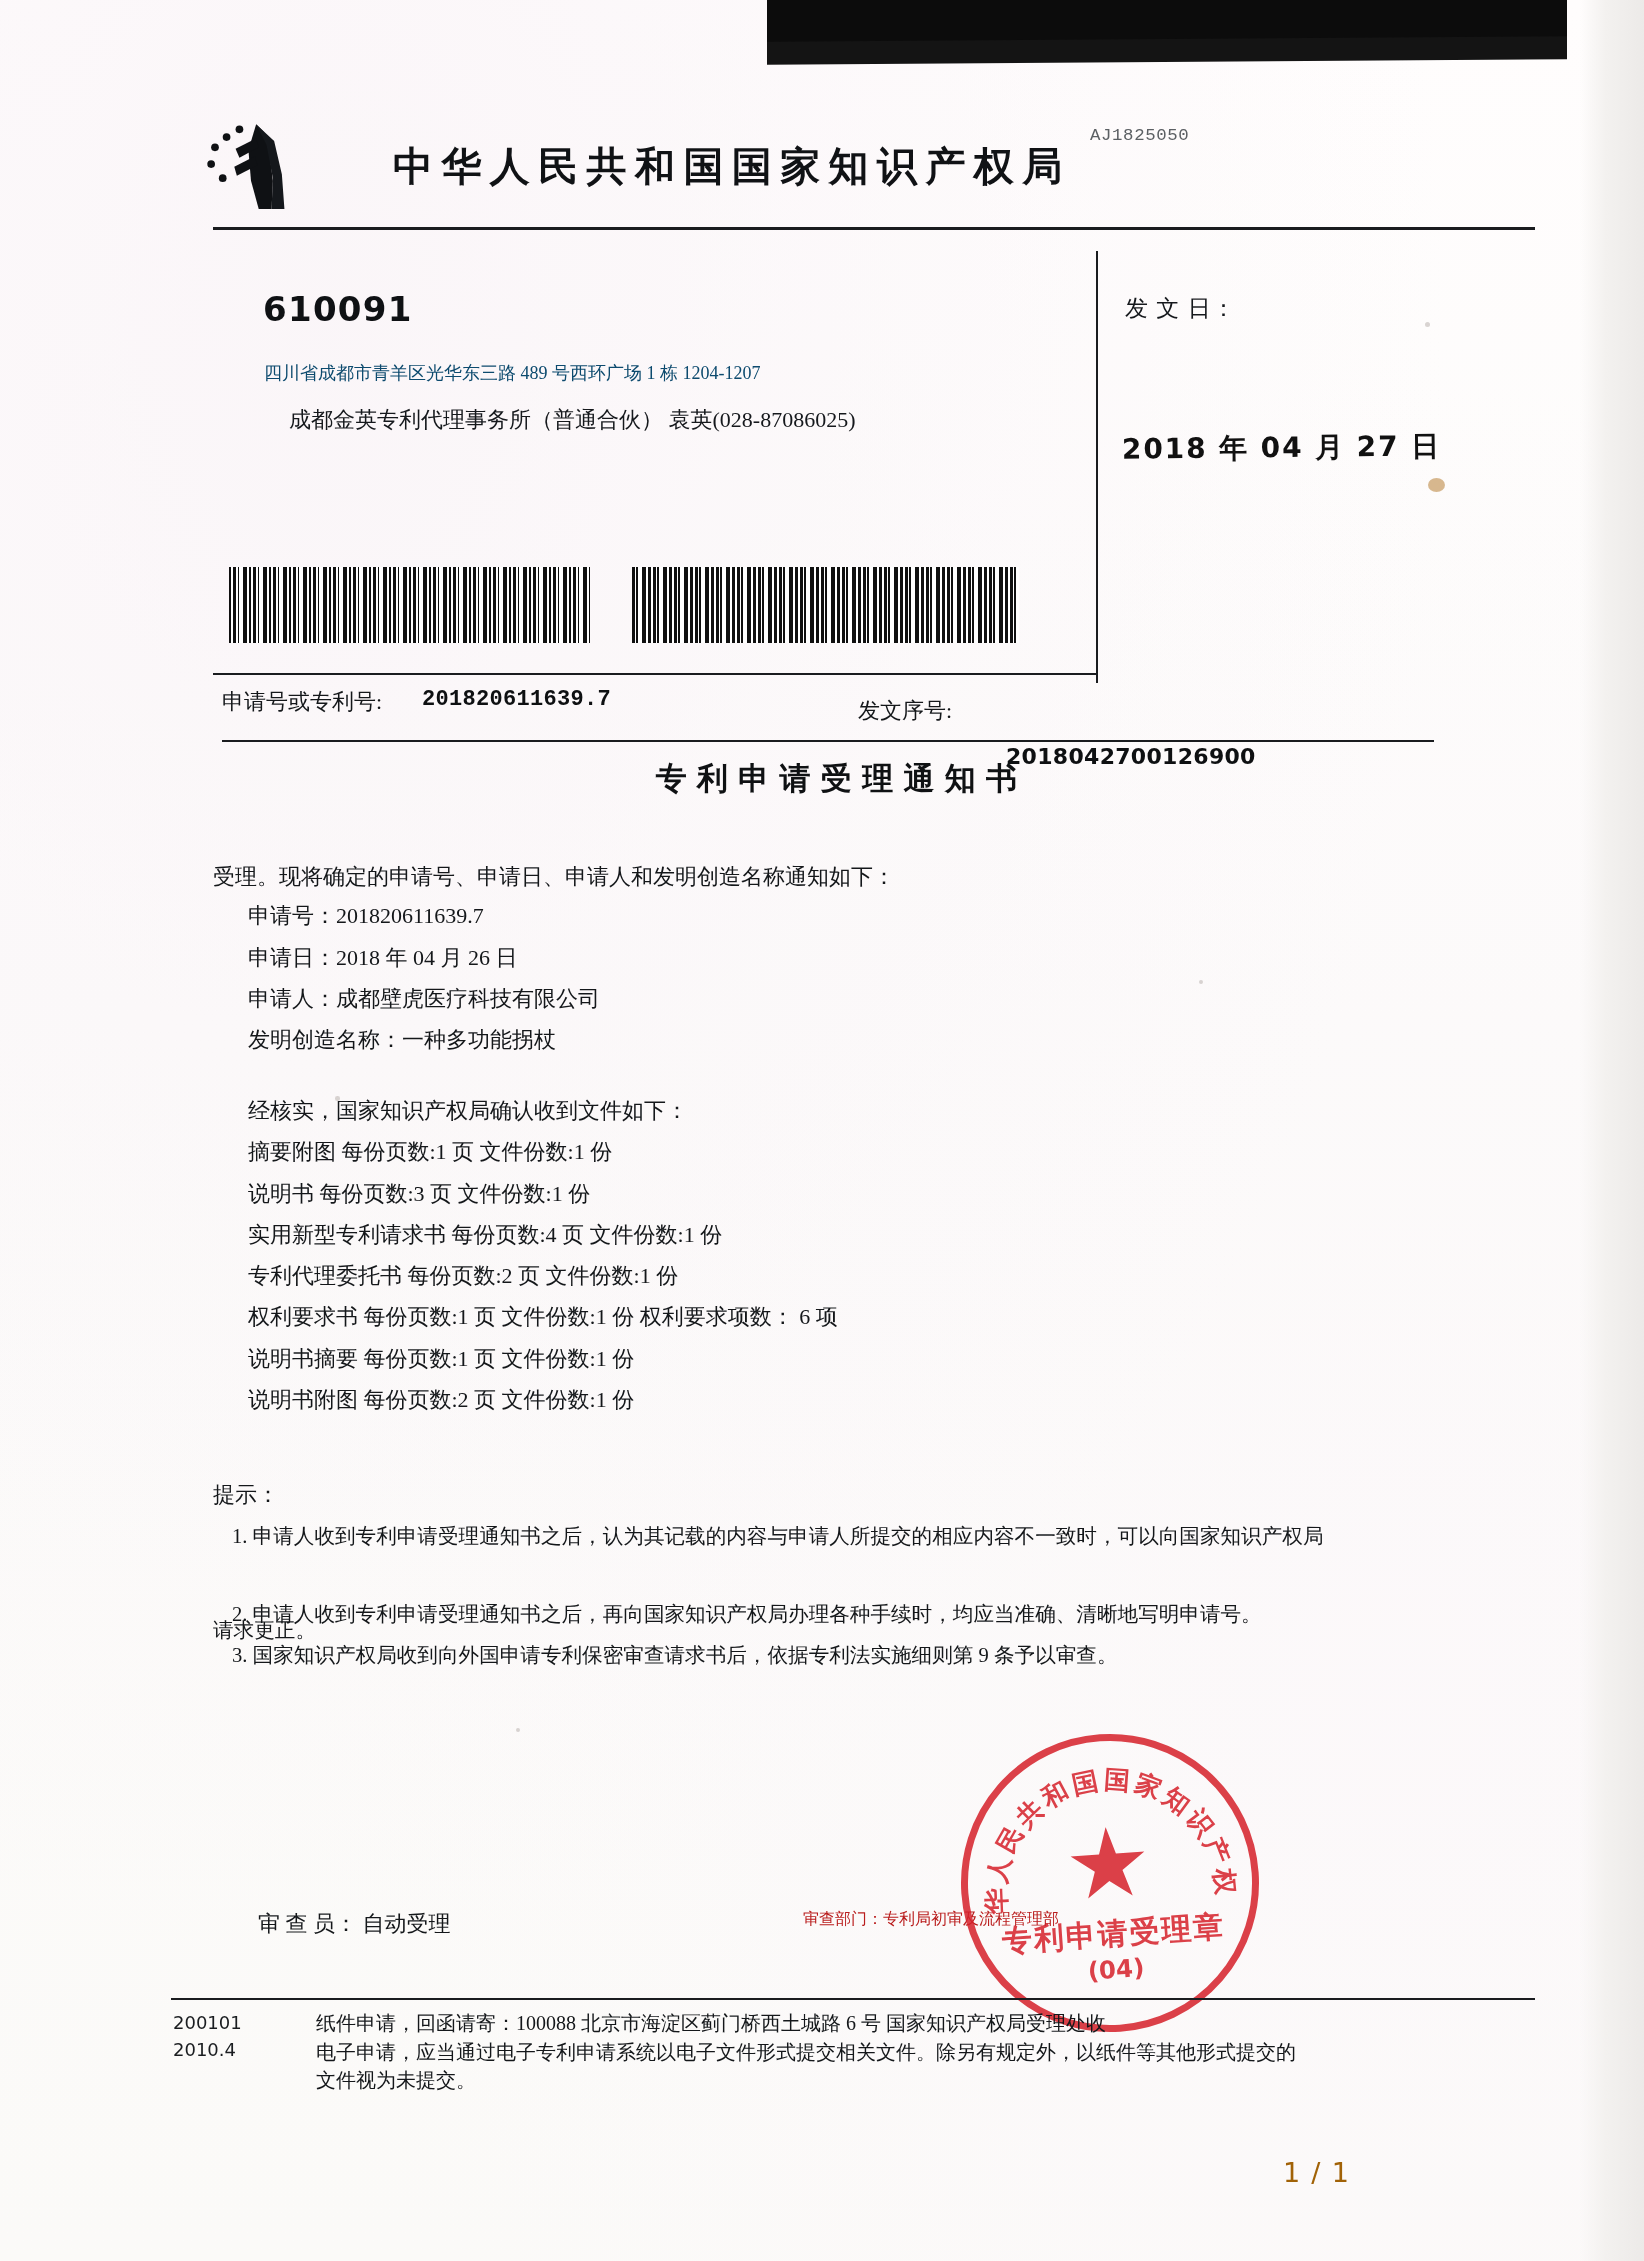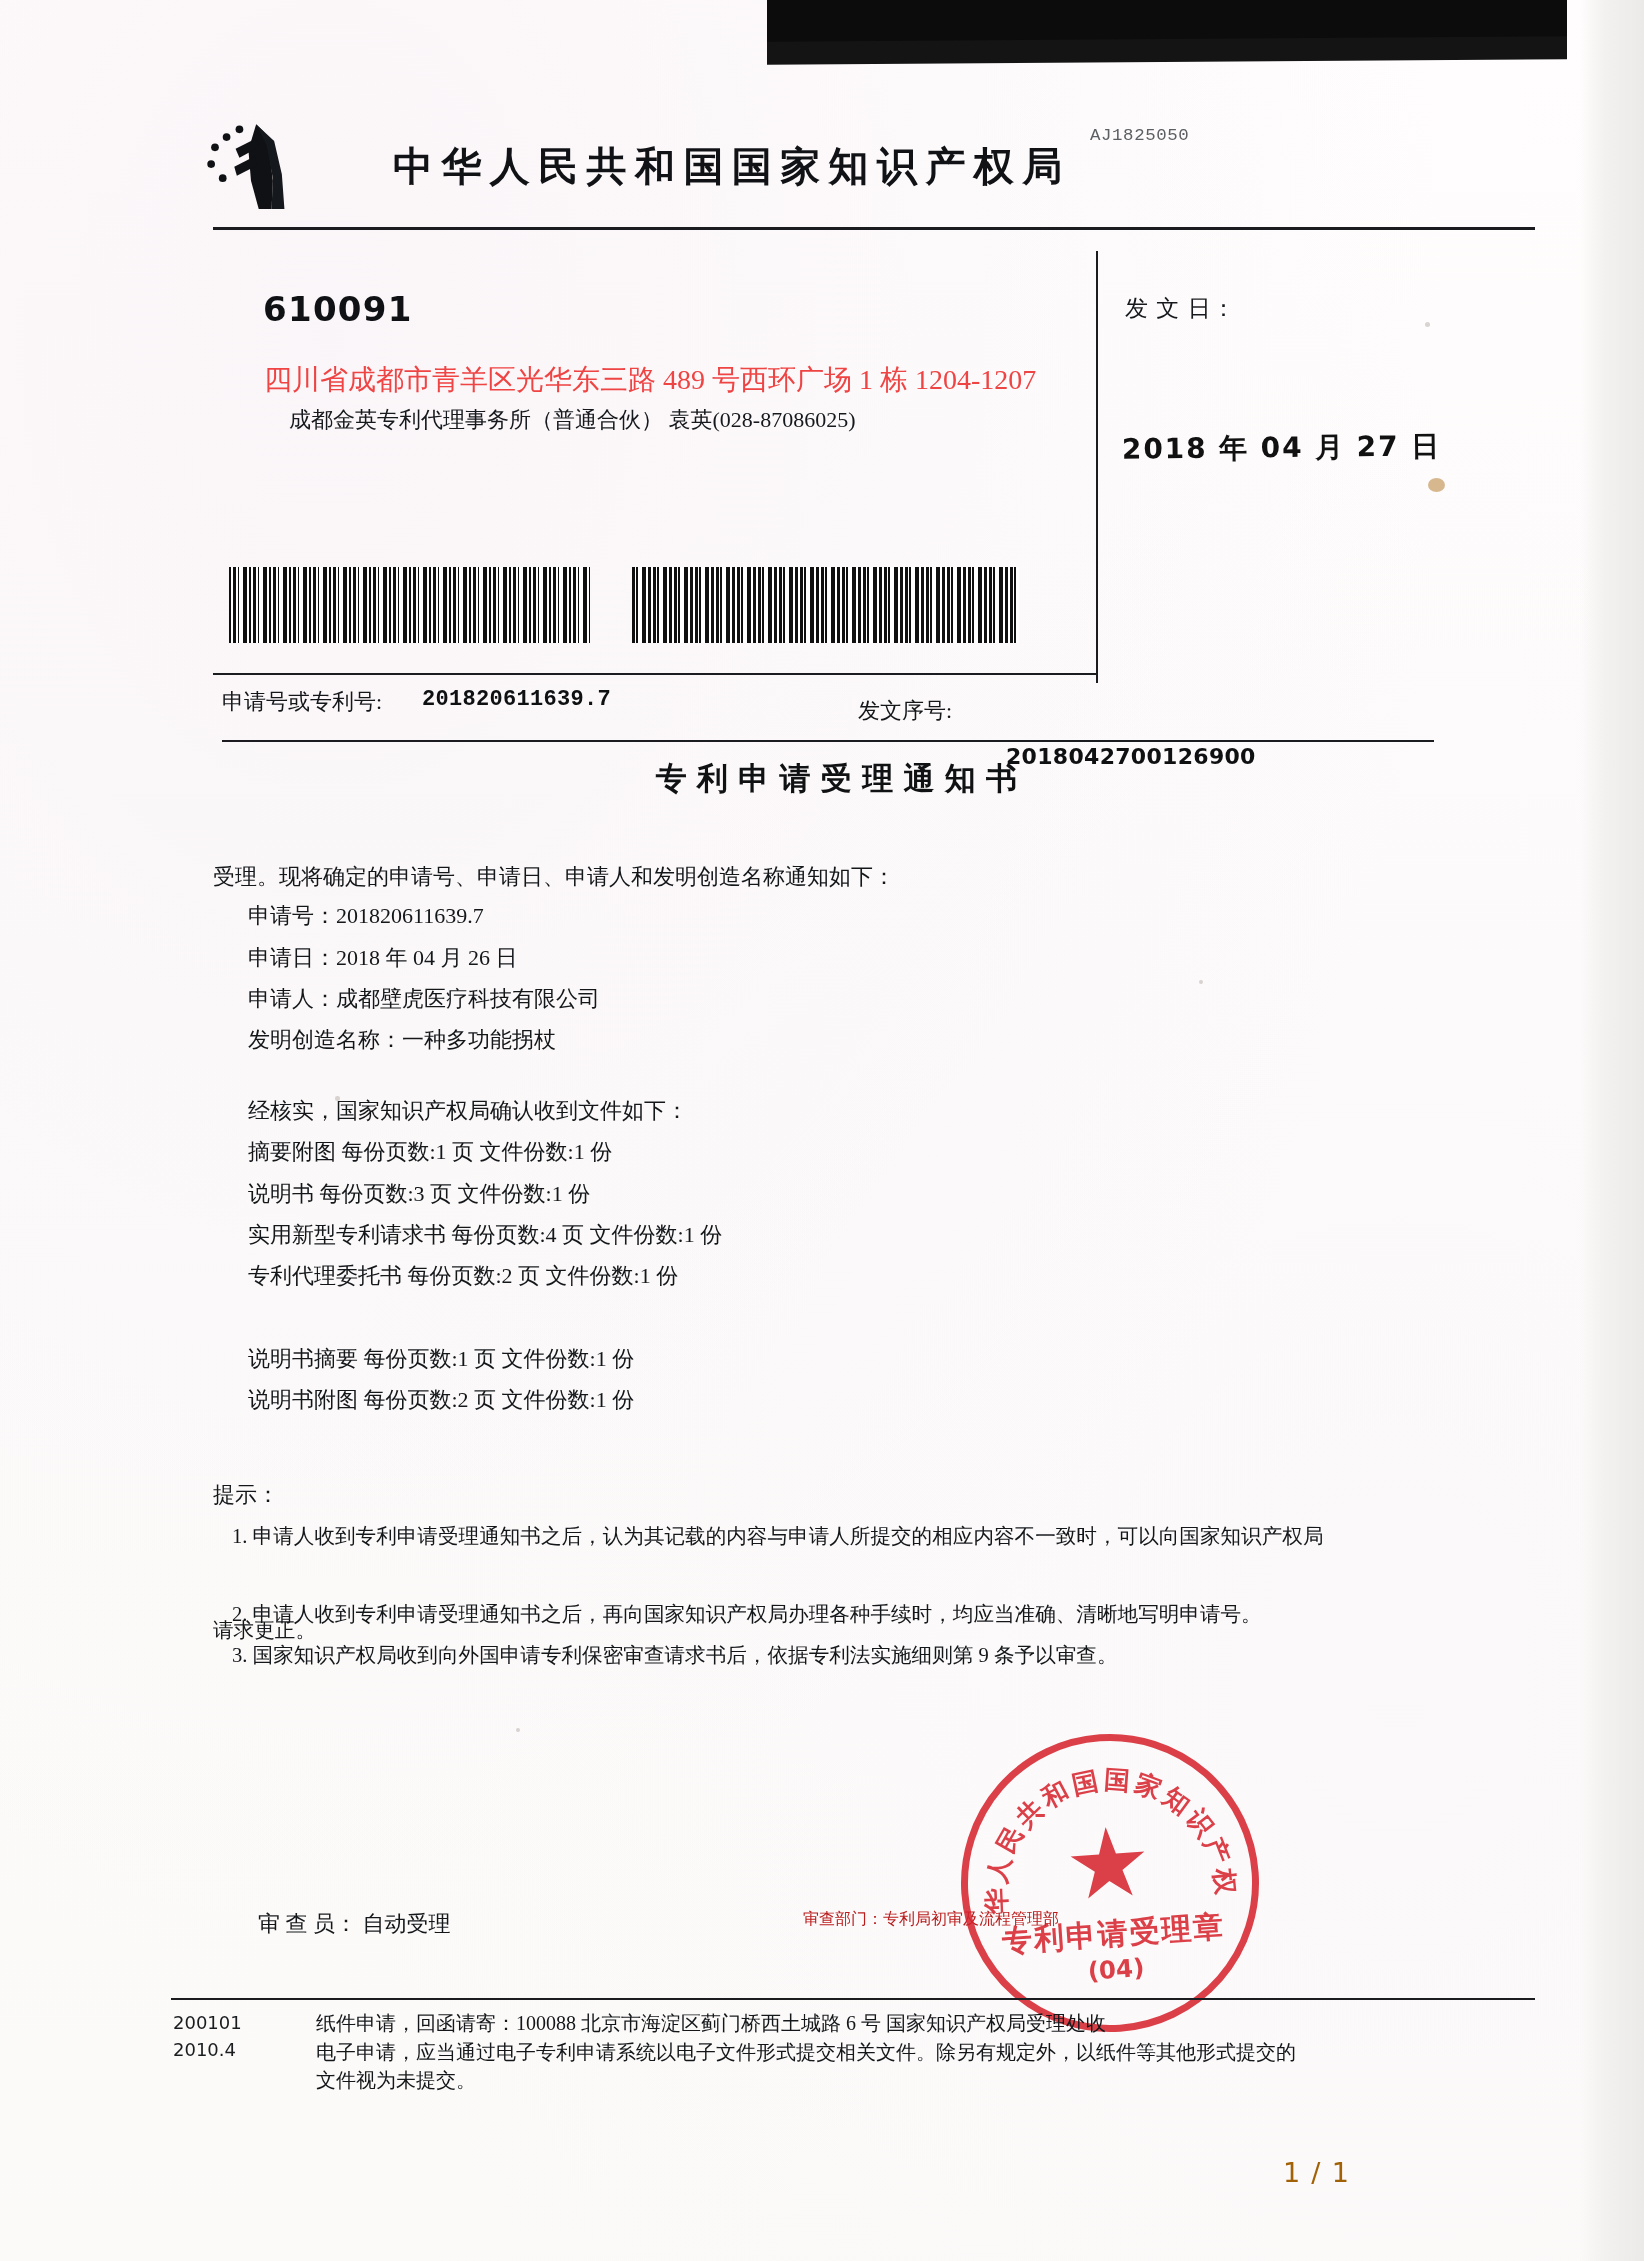--- a/index.html
+++ b/index.html
@@ -90,22 +90,22 @@
     left: 263px; top: 289px;
     font-family: "DejaVu Sans", sans-serif;
     font-weight: bold;
     font-size: 34px;
     color: #0f1114;
     letter-spacing: 1.3px;
   }
   .addr-line1 {
     position: absolute;
     left: 264px; top: 361px;
-    font-size: 28px;
-    color: #ef4444;
+    font-size: 18px;
+    color: #0c4a6e;
     white-space: nowrap;
   }
   .addr-line2 {
     position: absolute;
     left: 289px; top: 405px;
     font-size: 22px;
     color: #15181c;
     white-space: nowrap;
   }
 
@@ -401,20 +401,21 @@
     <div class="kv kv-1">申请号：201820611639.7</div>
     <div class="kv kv-2">申请日：2018 年 04 月 26 日</div>
     <div class="kv kv-3">申请人：成都壁虎医疗科技有限公司</div>
     <div class="kv kv-4">发明创造名称：一种多功能拐杖</div>
 
     <div class="kv confirm-head">经核实，国家知识产权局确认收到文件如下：</div>
     <div class="doc-item" style="top:1137px">摘要附图 每份页数:1 页 文件份数:1 份</div>
     <div class="doc-item" style="top:1179px">说明书 每份页数:3 页 文件份数:1 份</div>
     <div class="doc-item" style="top:1220px">实用新型专利请求书 每份页数:4 页 文件份数:1 份</div>
     <div class="doc-item" style="top:1261px">专利代理委托书 每份页数:2 页 文件份数:1 份</div>
+    <div class="doc-item" style="top:1302px">权利要求书 每份页数:1 页 文件份数:1 份 权利要求项数： 6 项</div>
     <div class="doc-item" style="top:1344px">说明书摘要 每份页数:1 页 文件份数:1 份</div>
     <div class="doc-item" style="top:1385px">说明书附图 每份页数:2 页 文件份数:1 份</div>
 
     <div class="tips-head">提示：</div>
     <div class="tip tip-1">1. 申请人收到专利申请受理通知书之后，认为其记载的内容与申请人所提交的相应内容不一致时，可以向国家知识产权局</div>
     <div class="tip tip-1b">请求更正。</div>
     <div class="tip tip-2">2. 申请人收到专利申请受理通知书之后，再向国家知识产权局办理各种手续时，均应当准确、清晰地写明申请号。</div>
     <div class="tip tip-3">3. 国家知识产权局收到向外国申请专利保密审查请求书后，依据专利法实施细则第 9 条予以审查。</div>
 
     <div class="examiner">审 查 员： 自动受理</div>

